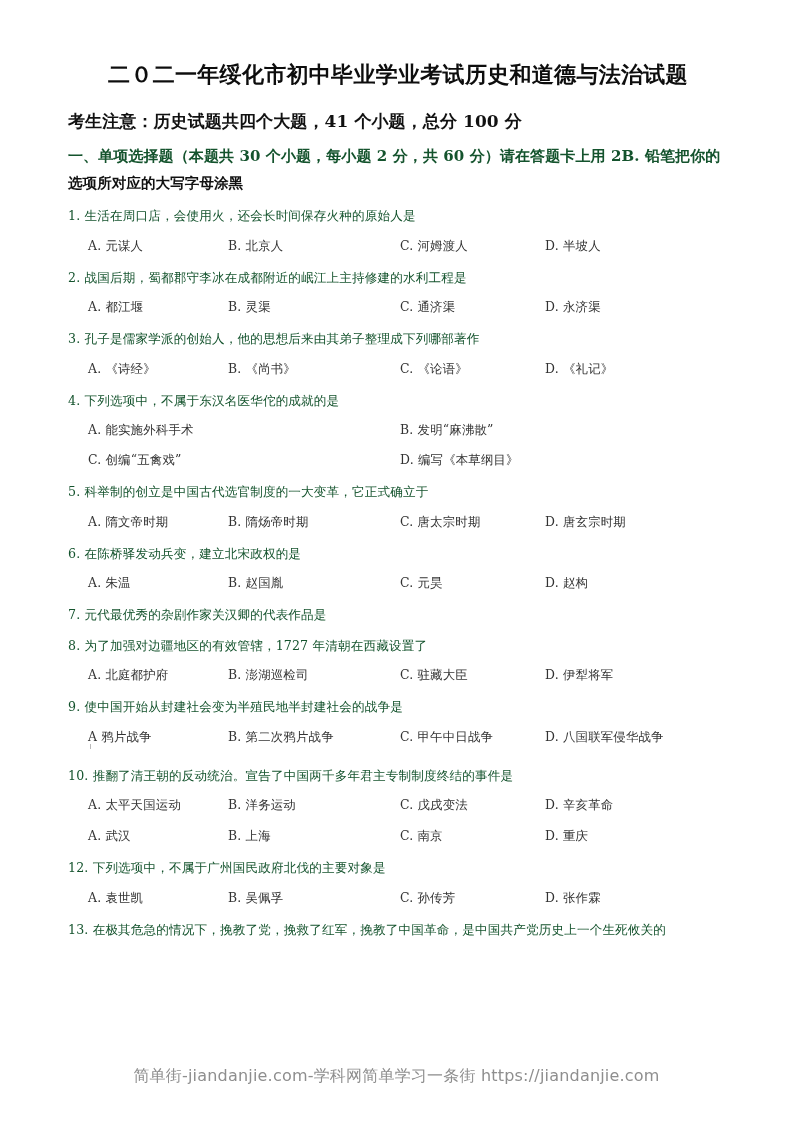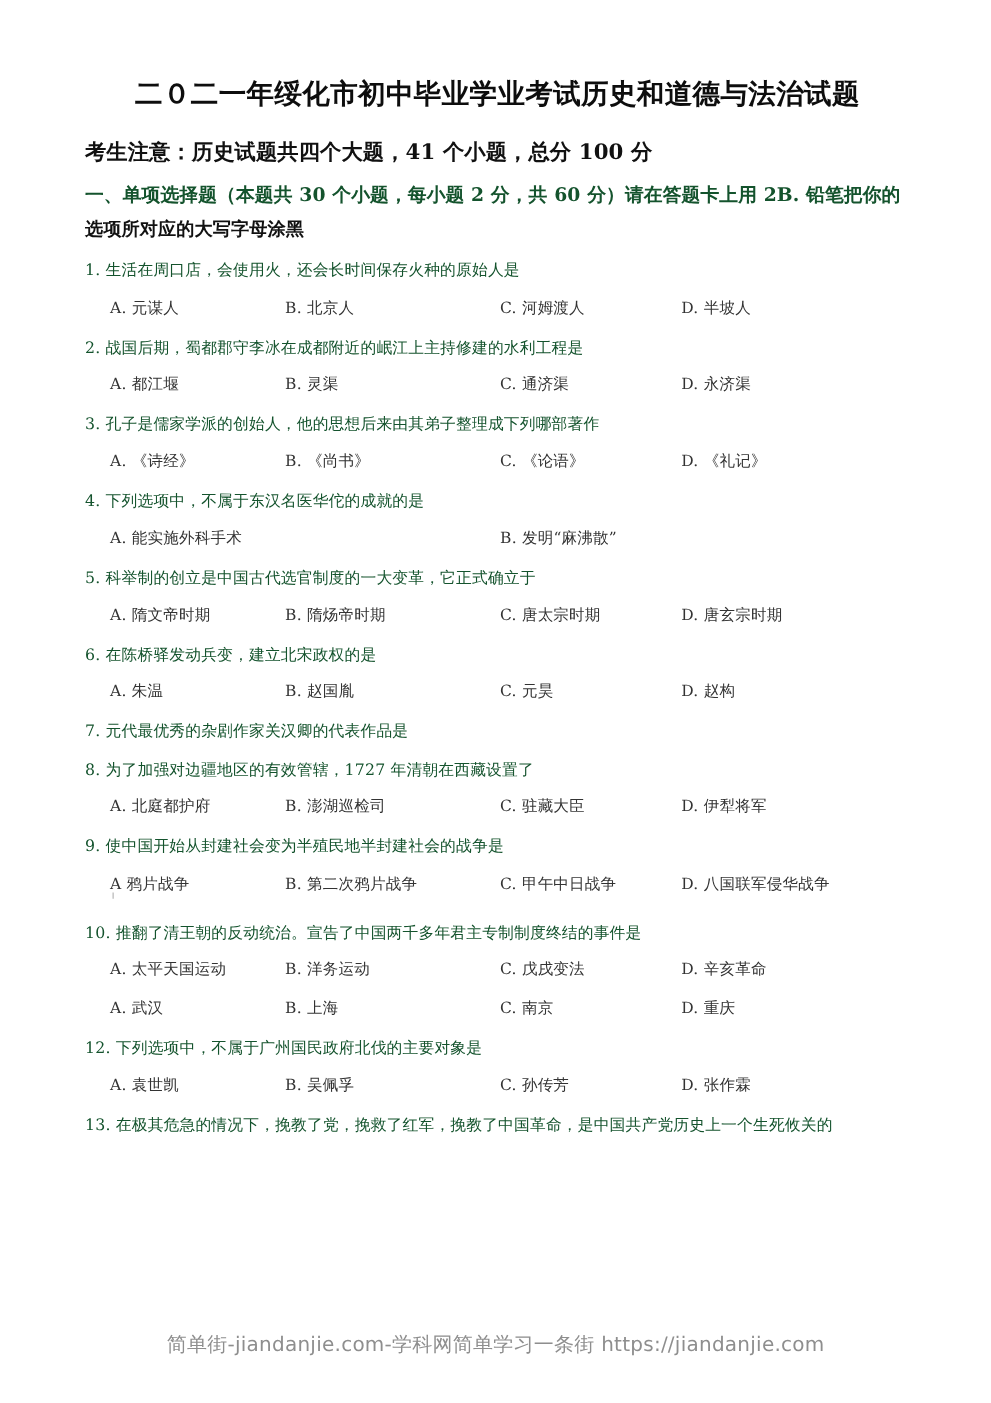--- a/index.html
+++ b/index.html
@@ -160,20 +160,24 @@
       </div>
     </div>
 
     <div class="q">
       <div class="q-stem">4. 下列选项中，不属于东汉名医华佗的成就的是</div>
       <div class="opts-2">
         <div class="opt-row2">
           <span class="opt h0">A. 能实施外科手术</span>
           <span class="opt h1">B. 发明“麻沸散”</span>
         </div>
+        <div class="opt-row2">
+          <span class="opt h0">C. 创编“五禽戏”</span>
+          <span class="opt h1">D. 编写《本草纲目》</span>
+        </div>
       </div>
     </div>
 
     <div class="q">
       <div class="q-stem">5. 科举制的创立是中国古代选官制度的一大变革，它正式确立于</div>
       <div class="opts-4">
         <span class="opt c0">A. 隋文帝时期</span>
         <span class="opt c1">B. 隋炀帝时期</span>
         <span class="opt c2">C. 唐太宗时期</span>
         <span class="opt c3">D. 唐玄宗时期</span>

